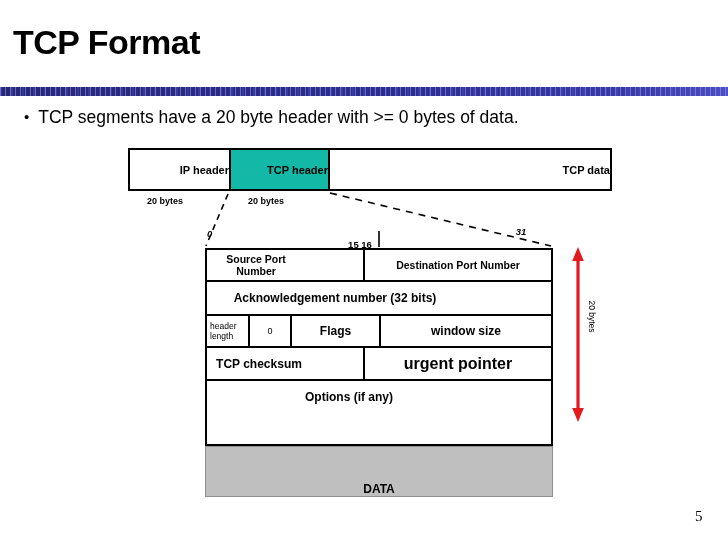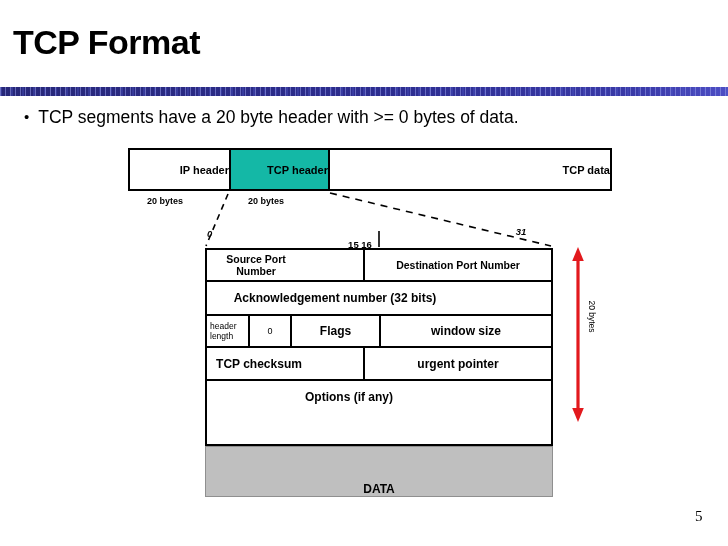--- a/index.html
+++ b/index.html
@@ -55,21 +55,21 @@
     font-weight:bold;font-size:10.5px;text-align:center;}
   .r1{height:32px;}.r2{height:34px;}.r3{height:34px;}.r4{height:32px;}.r5{height:33px;}.r6{height:31px;}
   .split-l{width:158px;border-right:2px solid #000;}
   .split-r{flex:1;}
   .full{flex:1;font-size:12px;}
   .full.seq{padding-right:104px;}
   .full.ack{padding-right:88px;}
   .full.opt{padding-right:60px;}
   .r1 .split-l{padding-right:58px;}
   .r5 .split-l{padding-right:52px;font-size:12px;}
-  .r5 .split-r{font-size:12px;}
+  .r5 .split-r{font-size:16px;}
   .c-hlen{width:43px;border-right:2px solid #000;flex-direction:column;justify-content:center;
     font-weight:normal;font-size:8.5px;line-height:10px;align-items:flex-start;padding-left:3px;}
   .c-zero{width:42px;border-right:2px solid #000;font-weight:normal;font-size:9px;}
   .c-flags{width:89px;border-right:2px solid #000;font-size:12px;}
   .c-win{flex:1;font-size:12px;}
   
   .data-row{
     position:absolute;left:205px;top:446px;width:348px;height:51px;box-sizing:border-box;
     background:#bfbfbf;border:1px solid #8f8f8f;display:flex;align-items:flex-end;justify-content:center;
     font-weight:bold;font-size:12px;

